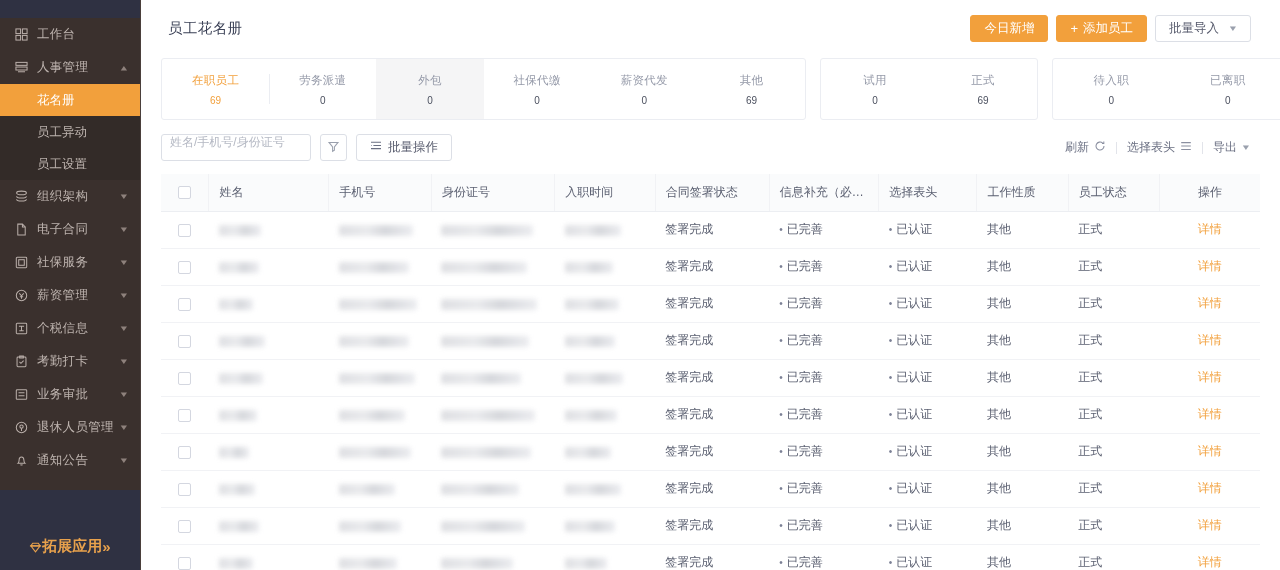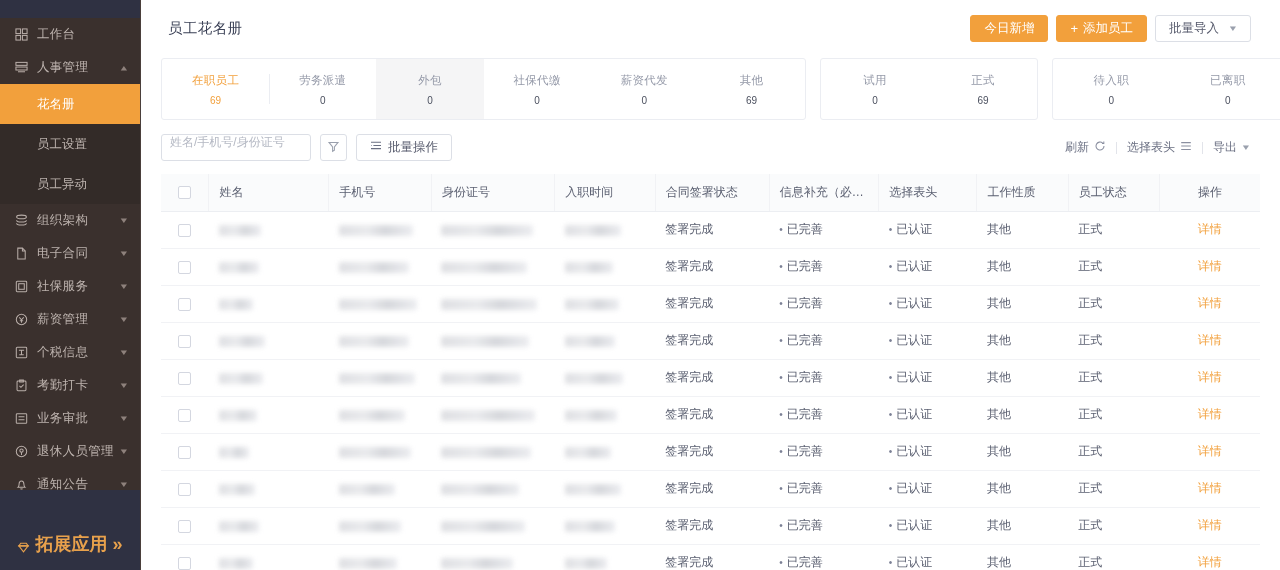--- a/index.html
+++ b/index.html
@@ -38,36 +38,36 @@
     color: #b9aea9;
   }
   .nav-item .ico svg { width: 13px; height: 13px; display: block; }
   .nav-label { flex: 1 1 auto; white-space: nowrap; letter-spacing: .3px; }
   .chev {
     font-size: 8px; color: #8e817c; line-height: 1;
     transform: scaleX(1.35);
   }
   .chev.up { transform: scaleX(1.35) rotate(180deg); }
   .nav-sub {
-    height: 40px; display: flex; align-items: center;
+    height: 32px; display: flex; align-items: center;
     padding-left: 37px; font-size: 12.5px; color: #bdb3ae;
     background: #332b28; cursor: pointer;
   }
   .nav-sub.active { background: #f2a03c; color: #fff; }
   .sidebar-bottom {
     background: #2f3142;
     flex: 1 1 auto;
     min-height: 80px;
     display: flex; align-items: flex-end;
     justify-content: center;
     padding-bottom: 14px;
   }
   .expand-app {
-    display: flex; align-items: center; gap: 5px;
-    color: #e8a14c; font-size: 18px; font-weight: bold;
+    display: flex; align-items: center; 
+    color: #e8a14c; font-size: 15px; font-weight: bold;
     cursor: pointer;
   }
   .expand-app .dia { width: 13px; height: 13px; }
 
   
   .main {
     flex: 1 1 auto; height: 570px;
     background: #f3f4f8;
     display: flex; flex-direction: column;
     overflow: hidden;
@@ -223,24 +223,24 @@
           </svg>
         </span>
         <span class="nav-label">人事管理</span>
         <span class="chev up">▼</span>
       </div>
 
       <div class="nav-sub active">
         <span>花名册</span>
       </div>
       <div class="nav-sub">
+        <span>员工异动</span>
+      </div>
+      <div class="nav-sub">
         <span>员工设置</span>
-      </div>
-      <div class="nav-sub">
-        <span>员工异动</span>
       </div>
 
       <div class="nav-item">
         <span class="ico">
           <svg viewBox="0 0 14 14" fill="none" stroke="currentColor" stroke-width="1.1">
             <ellipse cx="7" cy="3.2" rx="5.3" ry="2"></ellipse>
               <path d="M1.7 6.6c0 1.1 2.4 2 5.3 2s5.3-.9 5.3-2"></path>
             <path d="M1.7 9.9c0 1.1 2.4 2 5.3 2s5.3-.9 5.3-2"></path>
           </svg>
         </span>

